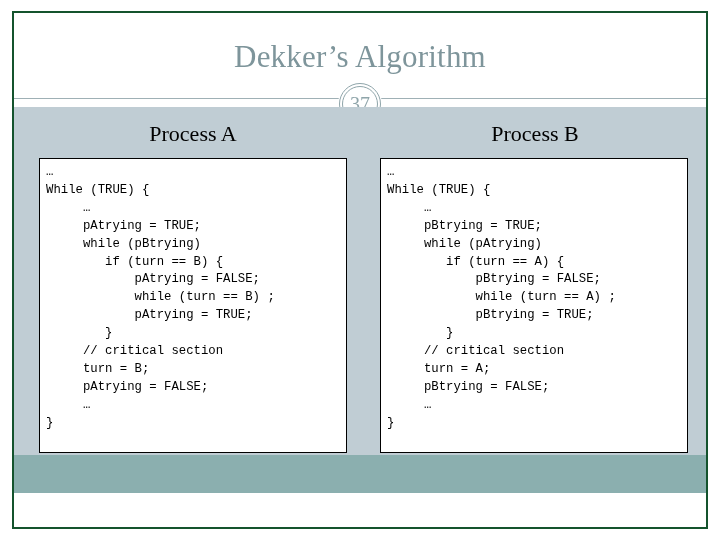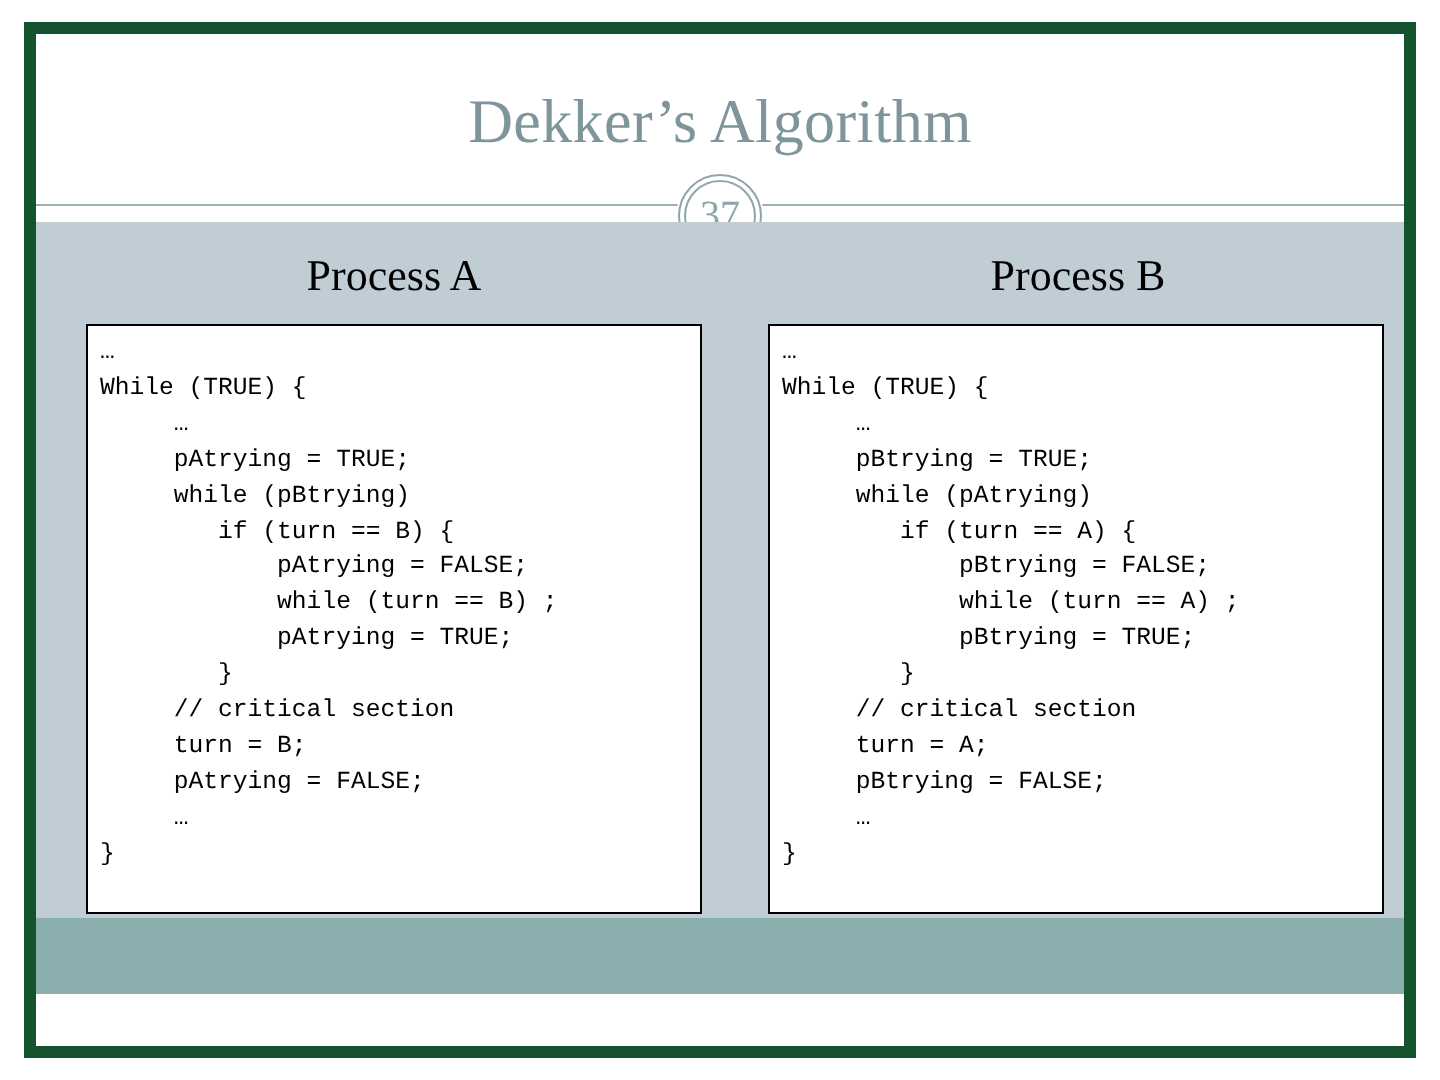--- a/index.html
+++ b/index.html
@@ -14,21 +14,21 @@
     font-family: "Liberation Serif", serif;
   }
 
   #slide {
     position: absolute;
     left: 12px;
     top: 11px;
     width: 696px;
     height: 518px;
     box-sizing: border-box;
-    border: 6px solid #14532d;
+    border: 2px solid #14532d;
     background: #ffffff;
     overflow: hidden;
   }
 
   
   #header {
     position: absolute;
     left: 0;
     top: 0;
     width: 100%;

